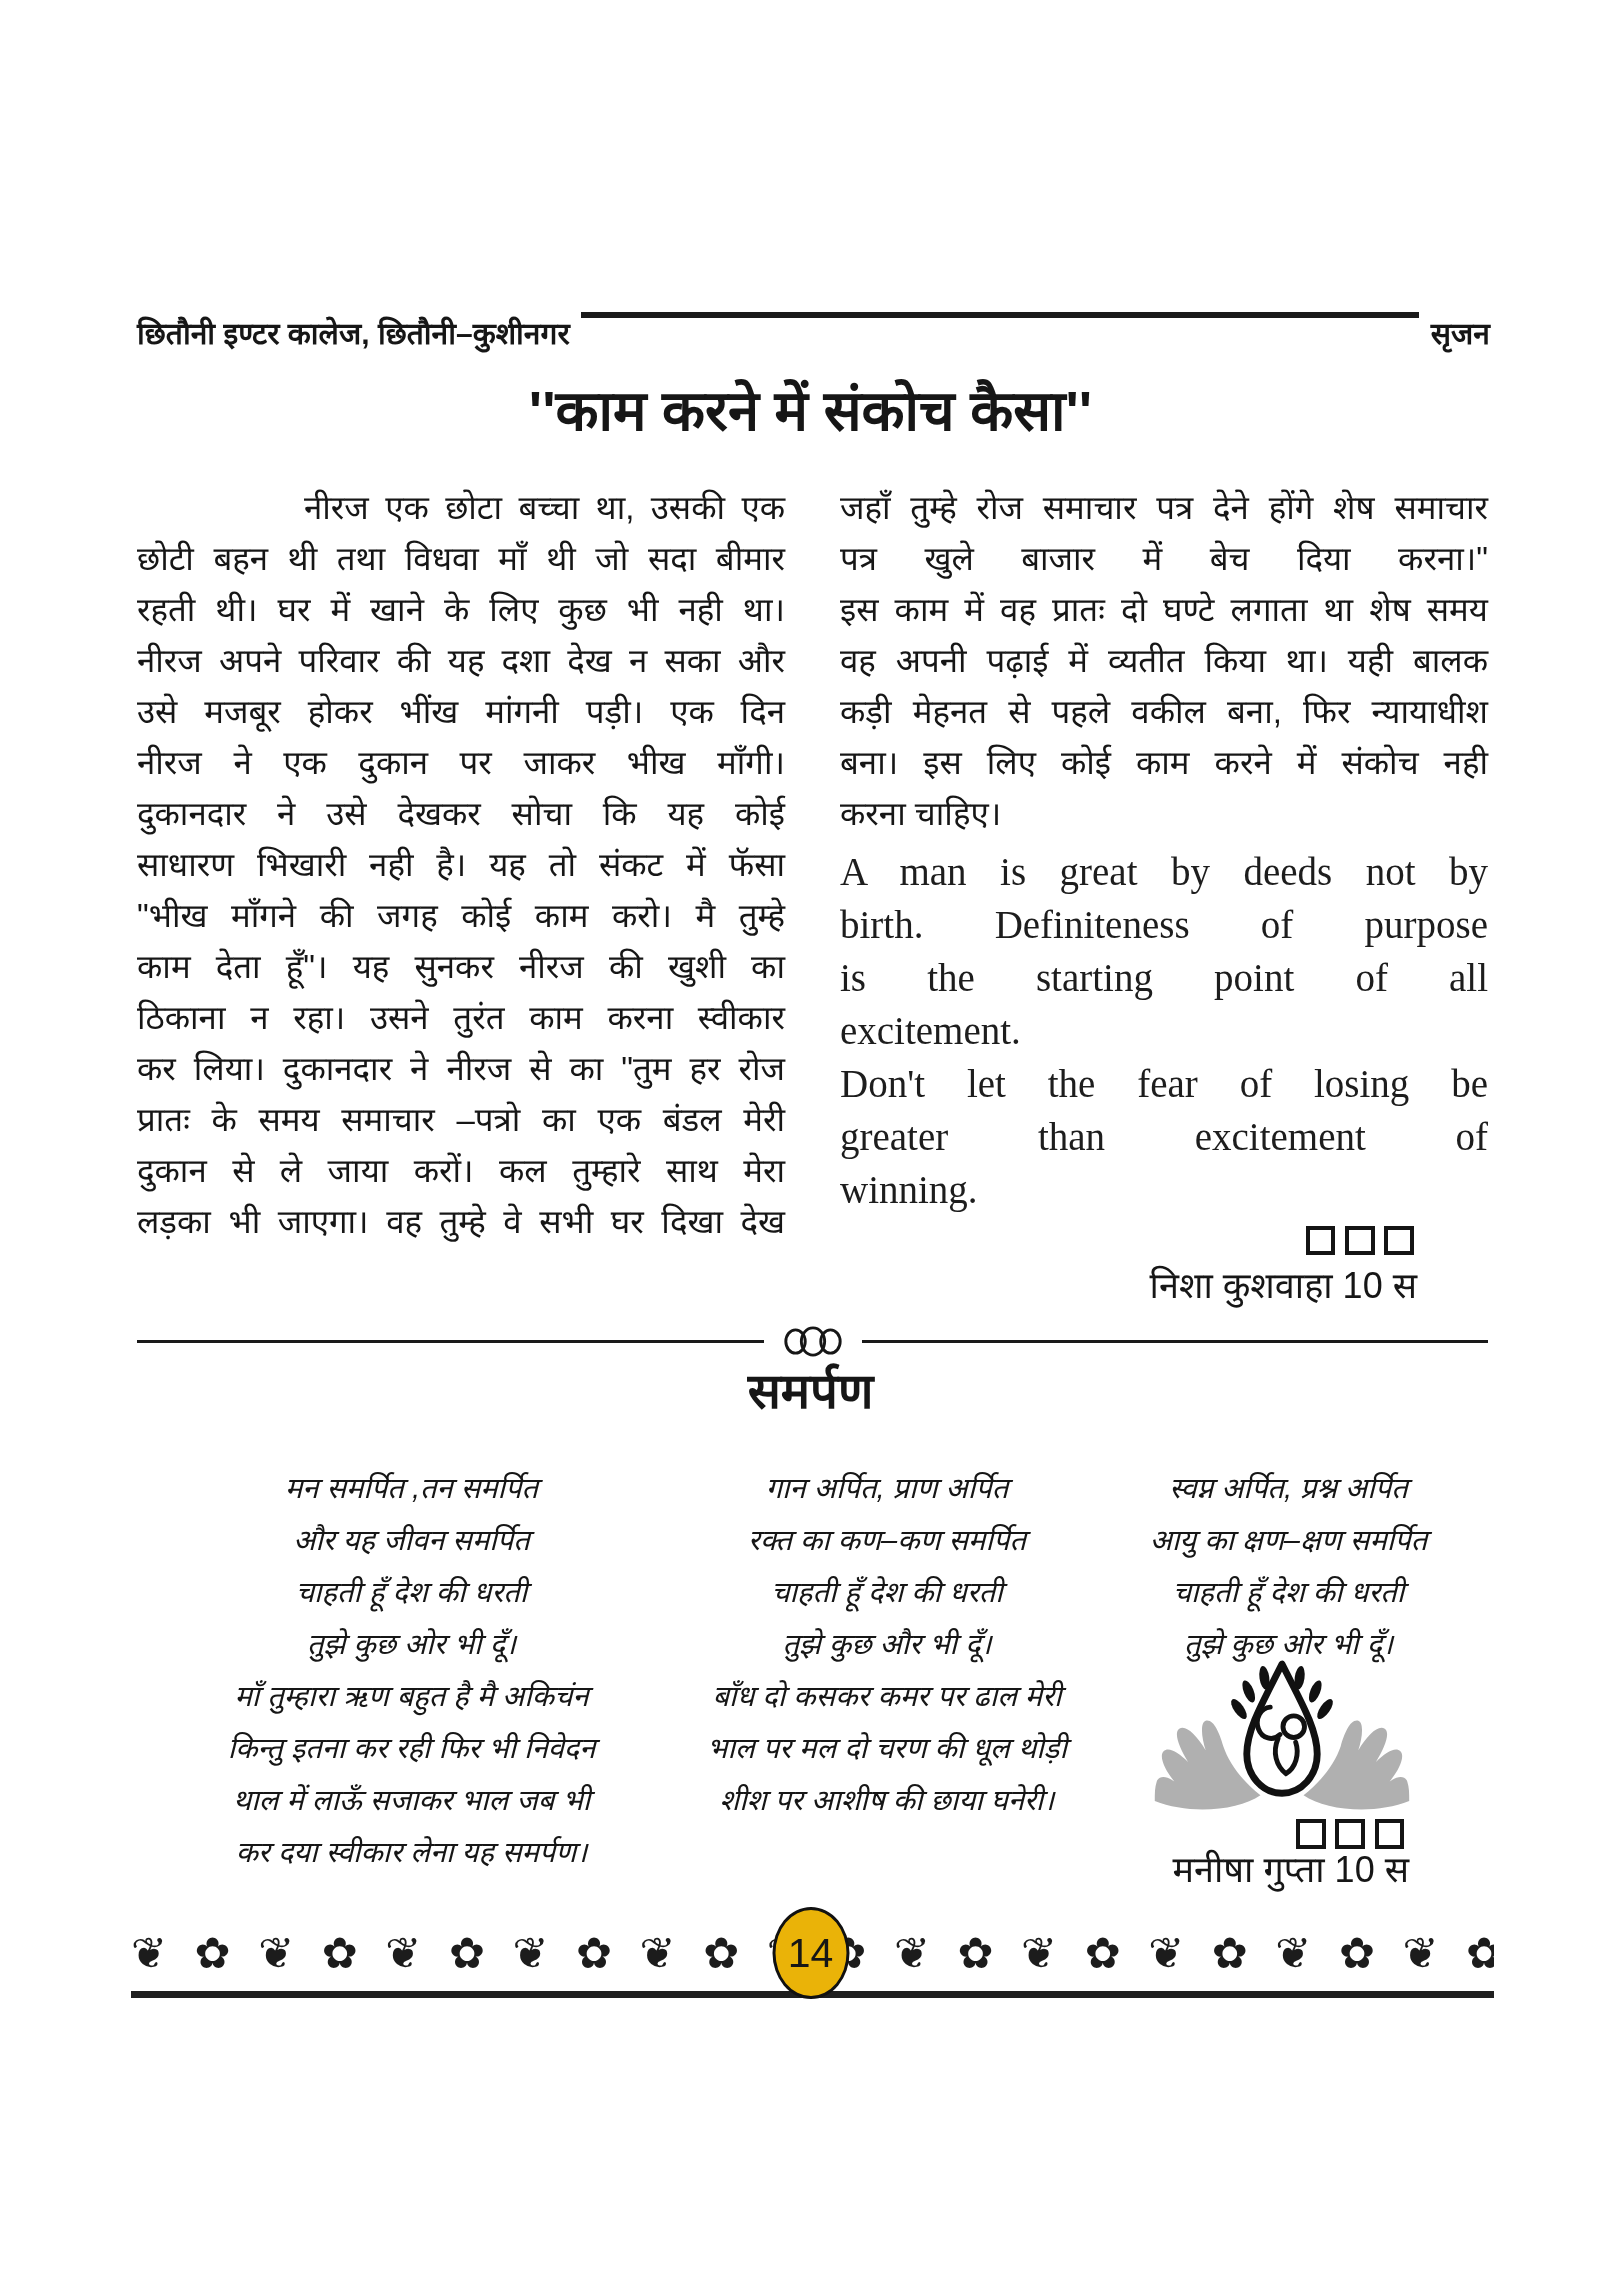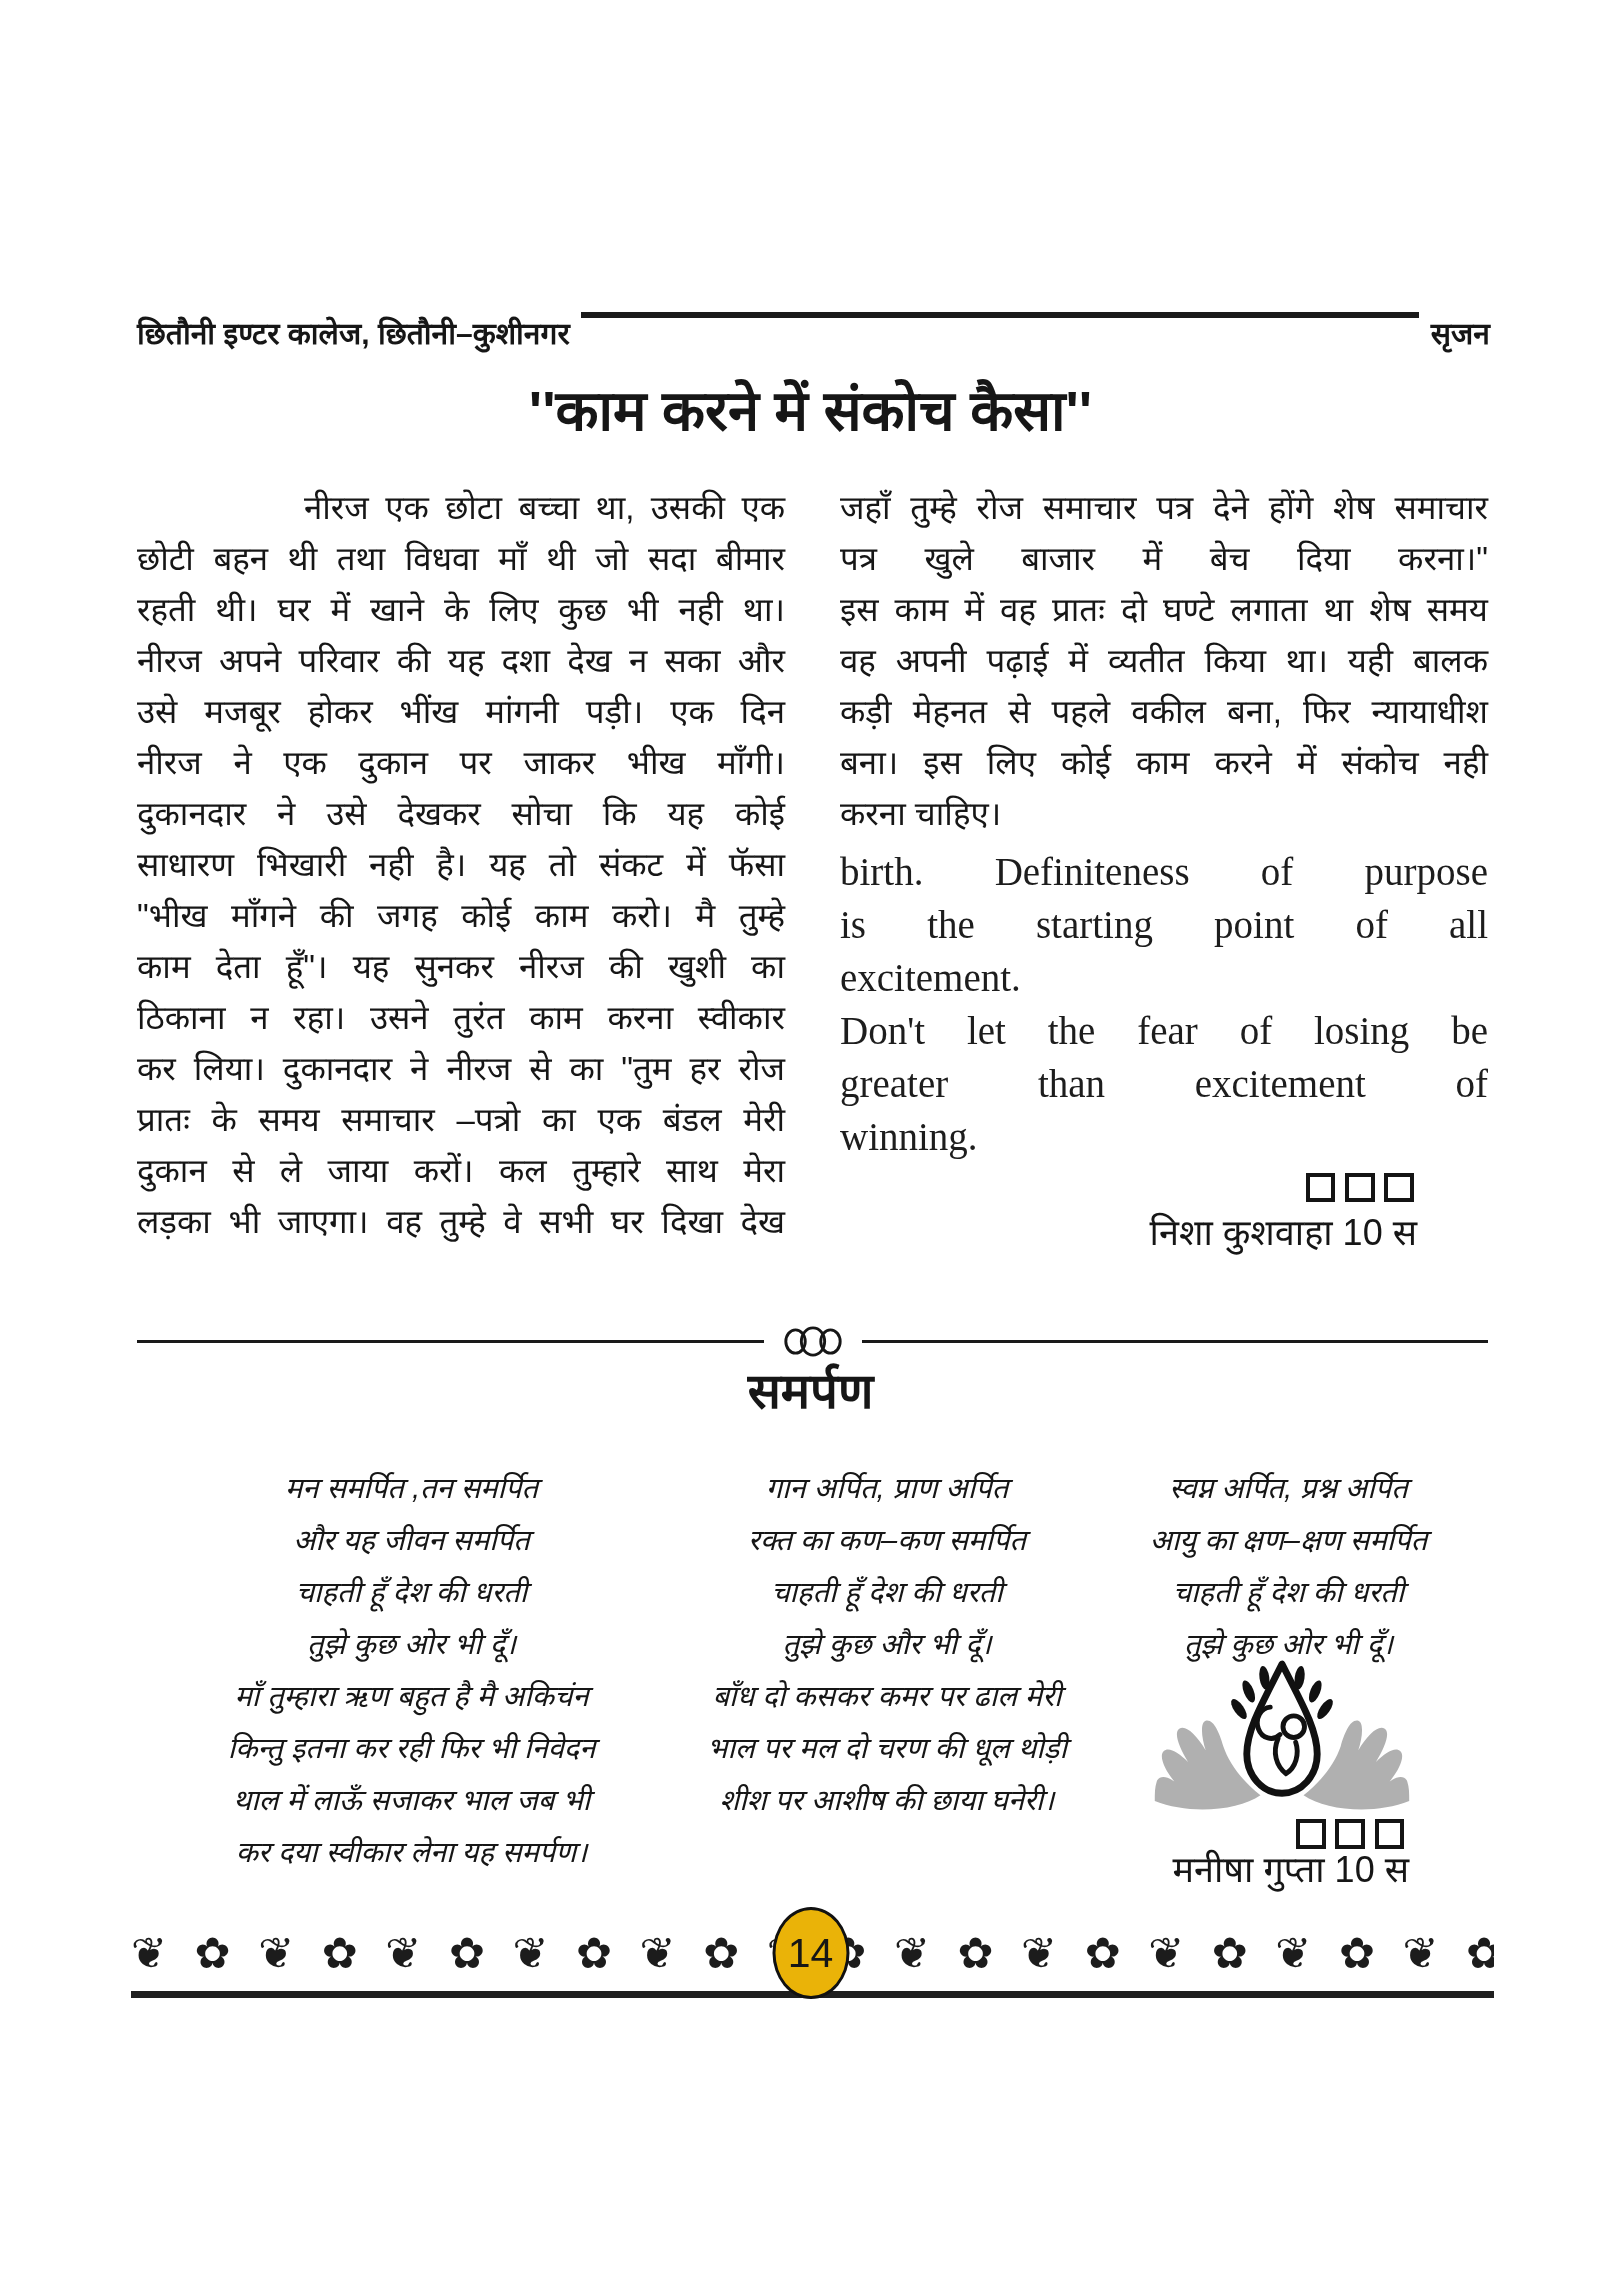--- a/index.html
+++ b/index.html
@@ -102,20 +102,21 @@
     <div class="col">
       <span class="ln j">जहाँ तुम्हे रोज समाचार पत्र देने होंगे शेष समाचार</span>
       <span class="ln j">पत्र खुले बाजार में बेच दिया करना।"</span>
       <span class="ln j">इस काम में वह प्रातः दो घण्टे लगाता था शेष समय</span>
       <span class="ln j">वह अपनी पढ़ाई में व्यतीत किया था। यही बालक</span>
       <span class="ln j">कड़ी मेहनत से पहले वकील बना, फिर न्यायाधीश</span>
       <span class="ln j">बना। इस लिए कोई काम करने में संकोच नही</span>
       <span class="ln">करना चाहिए।</span>
 
       <div class="eng">
+        <span class="ln j">A man is great by deeds not by</span>
         <span class="ln j">birth. Definiteness of purpose</span>
         <span class="ln j">is the starting point of all</span>
         <span class="ln">excitement.</span>
         <span class="ln j">Don't let the fear of losing be</span>
         <span class="ln j">greater than excitement of</span>
         <span class="ln">winning.</span>
       </div>
 
       <div class="endmark">
         <span class="sq"></span>

